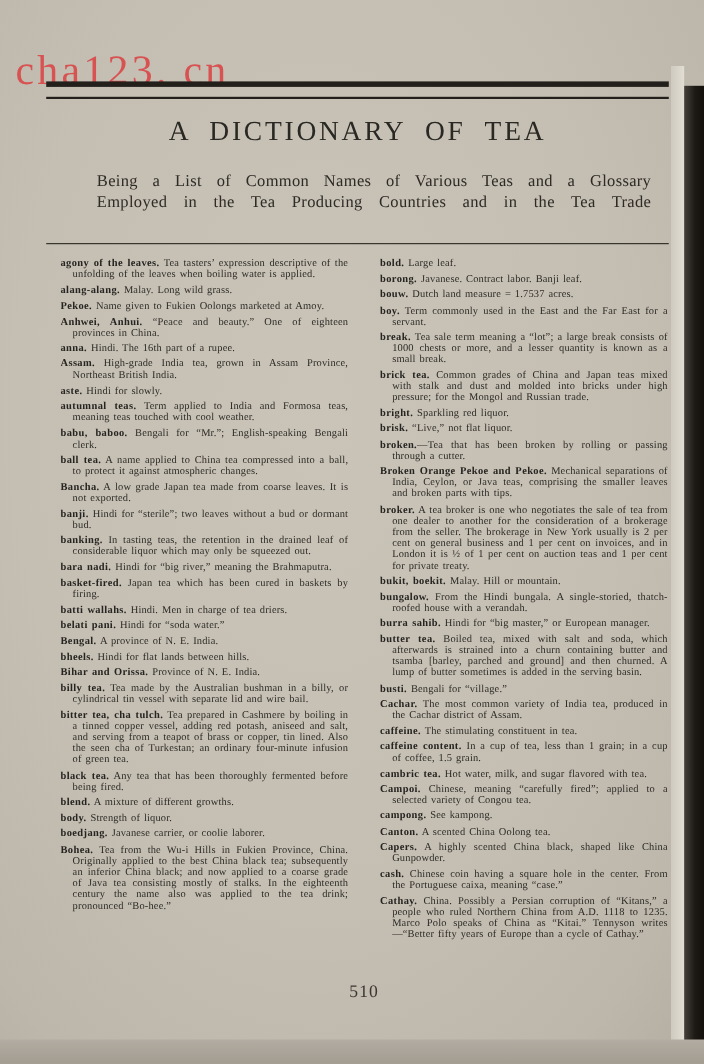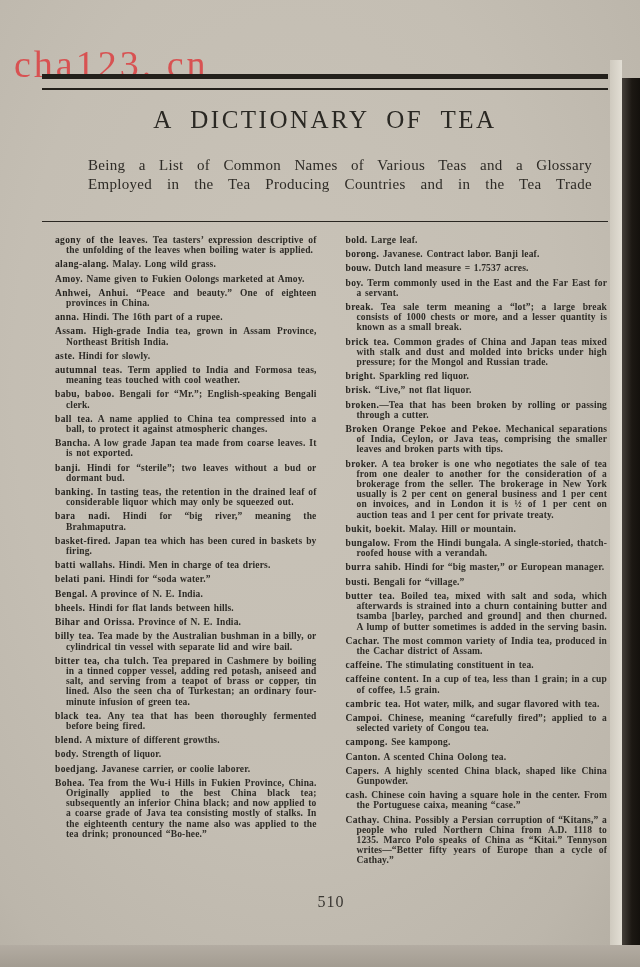--- a/index.html
+++ b/index.html
@@ -44,21 +44,21 @@
     font-size:15px;line-height:18.5px;color:#2e2b26;
     letter-spacing:0.3px;word-spacing:2.5px;
   }
   .subtitle .line{text-align:justify;text-align-last:justify;}
   .rule-thin{
     position:absolute;left:42px;top:221px;width:566px;height:0;
     border-top:1.5px solid #2a2722;
   }
   .columns{
     position:absolute;left:55px;top:235px;width:552px;height:712px;
-    display:flex;gap:29px;overflow:hidden;font-weight:bold;
+    display:flex;gap:29px;overflow:hidden;
   }
   .col{width:270px;}
   .entry{
     margin:0 0 4px 0;padding-left:11px;text-indent:-11px;
     font-size:9.5px;line-height:10.2px;color:#2e2c27;
     text-align:justify;letter-spacing:0.15px;word-spacing:1px;
   }
   .entry b{letter-spacing:0.35px;color:#262420;}
   .page-num{
     position:absolute;left:55px;top:893px;width:552px;
@@ -81,21 +81,21 @@
   </div>
 
   <div class="rule-thin"></div>
 
   <div class="columns">
     <div class="col" id="col-left">
   <p class="entry"><b>agony of the leaves.</b><span> Tea tasters’ expression descriptive of the unfolding of the leaves when boiling water is applied.</span></p>
 
   <p class="entry"><b>alang-alang.</b><span> Malay.  Long wild grass.</span></p>
 
-  <p class="entry"><b>Amoy.</b><span> Name given to Fukien Oolongs marketed at Amoy.</span></p>
+  <p class="entry"><b>Pekoe.</b><span> Name given to Fukien Oolongs marketed at Amoy.</span></p>
 
   <p class="entry"><b>Anhwei, Anhui.</b><span> “Peace and beauty.”  One of eighteen provinces in China.</span></p>
 
   <p class="entry"><b>anna.</b><span> Hindi.  The 16th part of a rupee.</span></p>
 
   <p class="entry"><b>Assam.</b><span> High-grade India tea, grown in Assam Province, Northeast British India.</span></p>
 
   <p class="entry"><b>aste.</b><span> Hindi for slowly.</span></p>
 
   <p class="entry"><b>autumnal teas.</b><span> Term applied to India and Formosa teas, meaning teas touched with cool weather.</span></p>
@@ -161,23 +161,23 @@
   <p class="entry"><b>Broken Orange Pekoe and Pekoe.</b><span> Mechanical separations of India, Ceylon, or Java teas, comprising the smaller leaves and broken parts with tips.</span></p>
 
   <p class="entry"><b>broker.</b><span> A tea broker is one who negotiates the sale of tea from one dealer to another for the consideration of a brokerage from the seller.  The brokerage in New York usually is 2 per cent on general business and 1 per cent on invoices, and in London it is ½ of 1 per cent on auction teas and 1 per cent for private treaty.</span></p>
 
   <p class="entry"><b>bukit, boekit.</b><span> Malay.  Hill or mountain.</span></p>
 
   <p class="entry"><b>bungalow.</b><span> From the Hindi bungala.  A single-storied, thatch-roofed house with a verandah.</span></p>
 
   <p class="entry"><b>burra sahib.</b><span> Hindi for “big master,” or European manager.</span></p>
 
+  <p class="entry"><b>butter tea.</b><span> Boiled tea, mixed with salt and soda, which afterwards is strained into a churn containing butter and tsamba [barley, parched and ground] and then churned.  A lump of butter sometimes is added in the serving basin.</span></p>
+
   <p class="entry"><b>busti.</b><span> Bengali for “village.”</span></p>
-
-  <p class="entry"><b>butter tea.</b><span> Boiled tea, mixed with salt and soda, which afterwards is strained into a churn containing butter and tsamba [barley, parched and ground] and then churned.  A lump of butter sometimes is added in the serving basin.</span></p>
 
   <p class="entry"><b>Cachar.</b><span> The most common variety of India tea, produced in the Cachar district of Assam.</span></p>
 
   <p class="entry"><b>caffeine.</b><span> The stimulating constituent in tea.</span></p>
 
   <p class="entry"><b>caffeine content.</b><span> In a cup of tea, less than 1 grain; in a cup of coffee, 1.5 grain.</span></p>
 
   <p class="entry"><b>cambric tea.</b><span> Hot water, milk, and sugar flavored with tea.</span></p>
 
   <p class="entry"><b>Campoi.</b><span> Chinese, meaning “carefully fired”; applied to a selected variety of Congou tea.</span></p>

